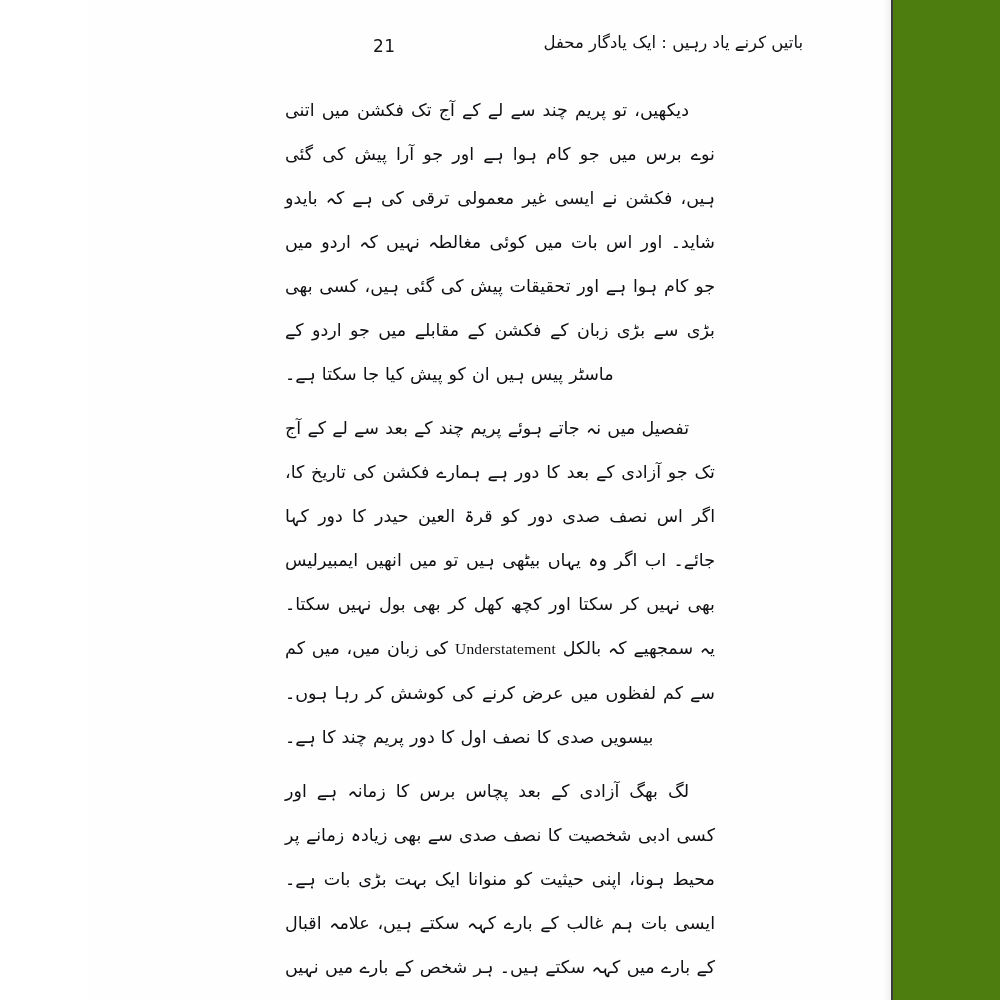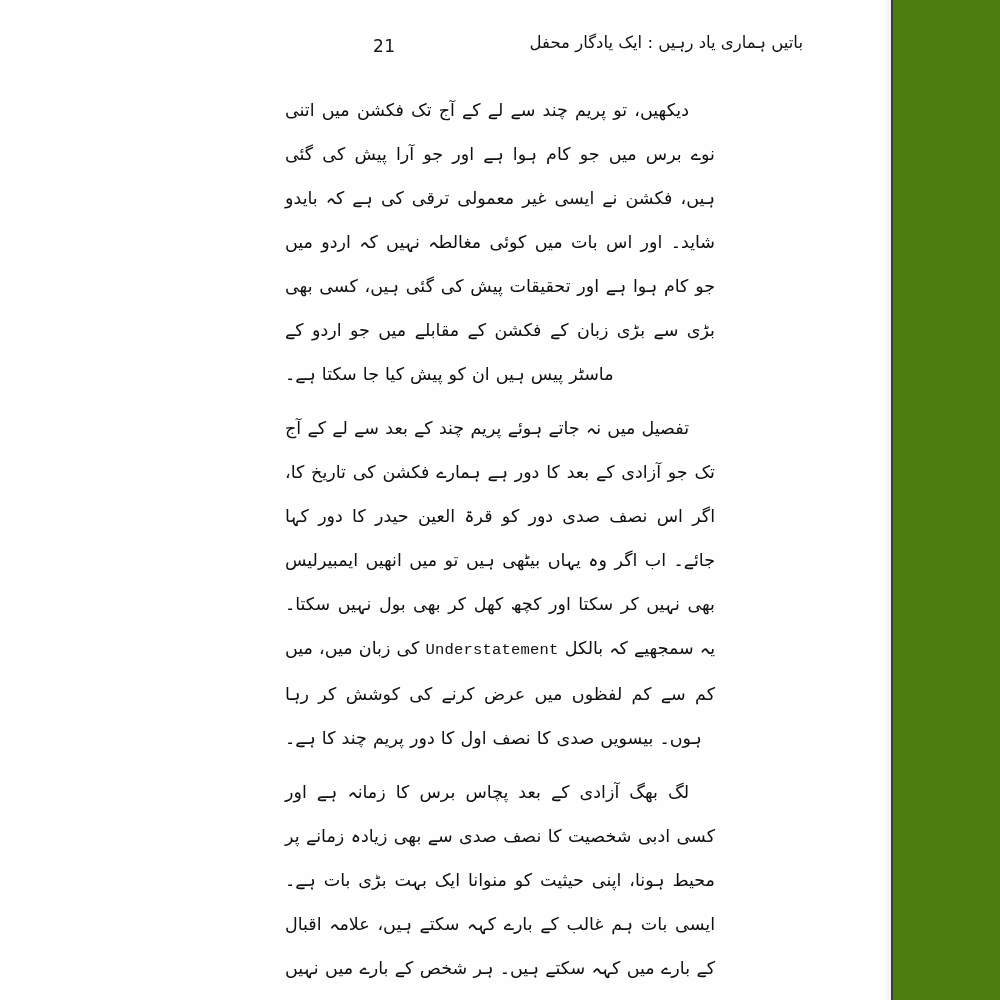--- a/index.html
+++ b/index.html
@@ -106,39 +106,39 @@
     font-size: 17.5px;
     line-height: 44px;
     color: #101014;
     text-indent: 26px;
     word-spacing: 0.5px;
   }
   .body-paragraph + .body-paragraph {
     margin-top: 10px;
   }
   .latin-inline {
-    font-family: Liberation Mono, monospace;
+    font-family: Liberation Serif, serif;
     font-size: 15.5px;
     direction: ltr;
     unicode-bidi: isolate;
     letter-spacing: 0.2px;
   }
 </style>
 </head>
 <body>
 
 <div id="scan-page">
 
   <div id="paper-sheet"></div>
   <div id="scan-edge-smudge"></div>
   <div id="scan-edge-line"></div>
 
   <div id="page-header">
     <div id="page-folio">21</div>
-    <div id="running-title">باتیں ہماری یاد رہیں : ایک یادگار محفل</div>
+    <div id="running-title">باتیں کرنے یاد رہیں : ایک یادگار محفل</div>
   </div>
 
   <div id="text-column">
 
     <p class="body-paragraph">دیکھیں، تو پریم چند سے لے کے آج تک فکشن میں اتنی نوے برس میں جو کام ہوا ہے اور جو آرا پیش کی گئی ہیں، فکشن نے ایسی غیر معمولی ترقی کی ہے کہ بایدو شاید۔ اور اس بات میں کوئی مغالطہ نہیں کہ اردو میں جو کام ہوا ہے اور تحقیقات پیش کی گئی ہیں، کسی بھی بڑی سے بڑی زبان کے فکشن کے مقابلے میں جو اردو کے ماسٹر پیس ہیں ان کو پیش کیا جا سکتا ہے۔</p>
 
     <p class="body-paragraph"><span>تفصیل میں نہ جاتے ہوئے پریم چند کے بعد سے لے کے آج تک جو آزادی کے بعد کا دور ہے ہمارے فکشن کی تاریخ کا، اگر اس نصف صدی دور کو قرۃ العین حیدر کا دور کہا جائے۔ اب اگر وہ یہاں بیٹھی ہیں تو میں انھیں ایمبیرلیس بھی نہیں کر سکتا اور کچھ کھل کر بھی بول نہیں سکتا۔ یہ سمجھیے کہ بالکل </span><span class="latin-inline">Understatement</span><span> کی زبان میں، میں کم سے کم لفظوں میں عرض کرنے کی کوشش کر رہا ہوں۔ بیسویں صدی کا نصف اول کا دور پریم چند کا ہے۔</span></p>
 
     <p class="body-paragraph">لگ بھگ آزادی کے بعد پچاس برس کا زمانہ ہے اور کسی ادبی شخصیت کا نصف صدی سے بھی زیادہ زمانے پر محیط ہونا، اپنی حیثیت کو منوانا ایک بہت بڑی بات ہے۔ ایسی بات ہم غالب کے بارے کہہ سکتے ہیں، علامہ اقبال کے بارے میں کہہ سکتے ہیں۔ ہر شخص کے بارے میں نہیں کہہ سکتے۔ پھر یہ کہ ان کی جو آمد ہوئی ہے وہ فکشن کے تین بلکہ چار بڑے ناموں کے بعد ہوئی ہے۔ وہ نام ہیں کرشن چندر، سعادت حسن منٹو، راجندر سنگھ بیدی اور عصمت چغتائی۔ لیکن آپ یہ دیکھیں کہ جس طرح انھوں نے فکشن کا مزاج بالکل بدل دیا اور فکشن کی دنیا جو ایک چھوٹی دنیا تھی اس کو انھوں نے ایک ایسی وسعت سے ہمکنار کر دیا۔ آج جو نوعیت ہے اردو فکشن کی وہ نہ صرف زمانوں، قرنوں اور کراں تا کراں، زمین سے آسمان تک ...... اور سب سے بڑا جو مسئلہ ہے وہ ہے وجود کی حقیقت اور انسان کا مقدر، اور وہ کس طرح تہذیب سے تشکیل پاتا ہے۔ اور زماں ...... اور جس طرح عینی نے زماں کا استعمال کیا ہے، جس طرح انھوں</p>
 

